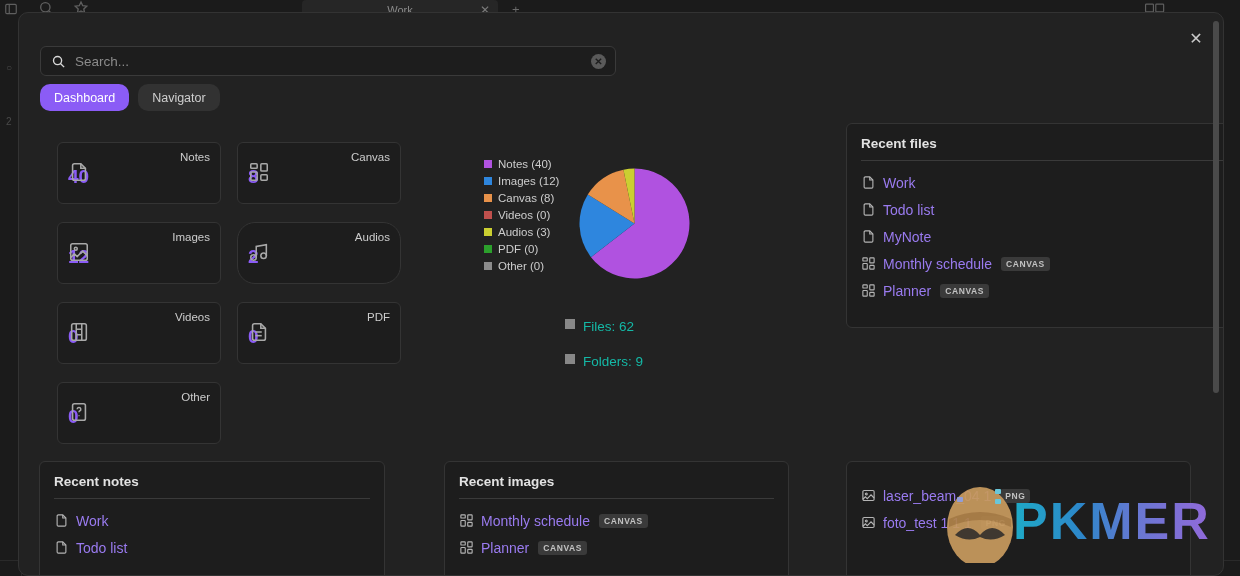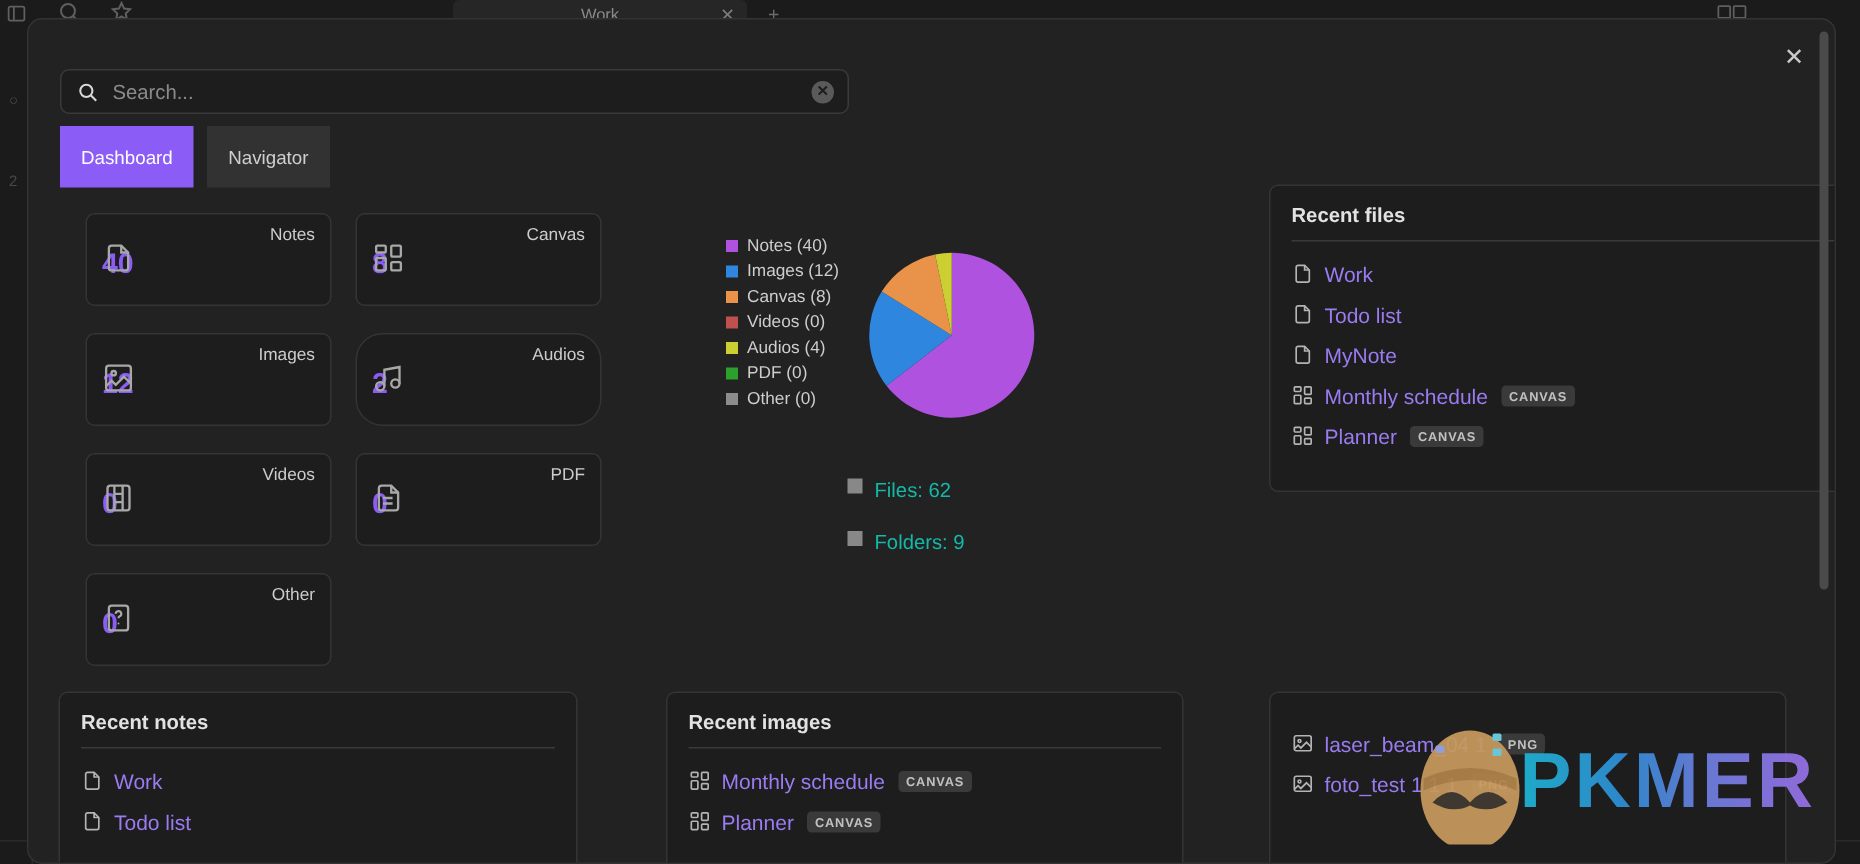--- a/index.html
+++ b/index.html
@@ -151,21 +151,21 @@
     position: absolute;
     inset: 0;
     padding: 0;
   }
 
   
   .search-row {
     position: absolute;
     left: 21px;
     top: 33px;
-    width: 526px;
+    width: 576px;
     height: 30px;
   }
   .search-box {
     position: relative;
     width: 100%;
     height: 30px;
     background: #1d1d1d;
     border: 1px solid #3a3a3a;
     border-radius: 6px;
     display: flex;
@@ -209,23 +209,23 @@
 
   
   .tab-row {
     position: absolute;
     left: 21px;
     top: 71px;
     display: flex;
     gap: 9px;
   }
   .tab {
-    height: 41px;
+    height: 27px;
     padding: 0 14px;
-    border-radius: 0;
+    border-radius: 10px;
     font-size: 12.5px;
     color: #cfcfcf;
     background: #323232;
     display: flex;
     align-items: center;
     cursor: pointer;
     border: none;
     font-family: "Liberation Sans", sans-serif;
   }
   .tab.active {
@@ -574,21 +574,21 @@
       <div class="legend-item">
         <span class="legend-swatch" style="background:#e8924a"></span>
         <span>Canvas (8)</span>
       </div>
       <div class="legend-item">
         <span class="legend-swatch" style="background:#c0504d"></span>
         <span>Videos (0)</span>
       </div>
       <div class="legend-item">
         <span class="legend-swatch" style="background:#cbcf31"></span>
-        <span>Audios (4)</span>
+        <span>Audios (3)</span>
       </div>
       <div class="legend-item">
         <span class="legend-swatch" style="background:#2ca02c"></span>
         <span>PDF (0)</span>
       </div>
       <div class="legend-item">
         <span class="legend-swatch" style="background:#8c8c8c"></span>
         <span>Other (0)</span>
       </div>
     </div>

